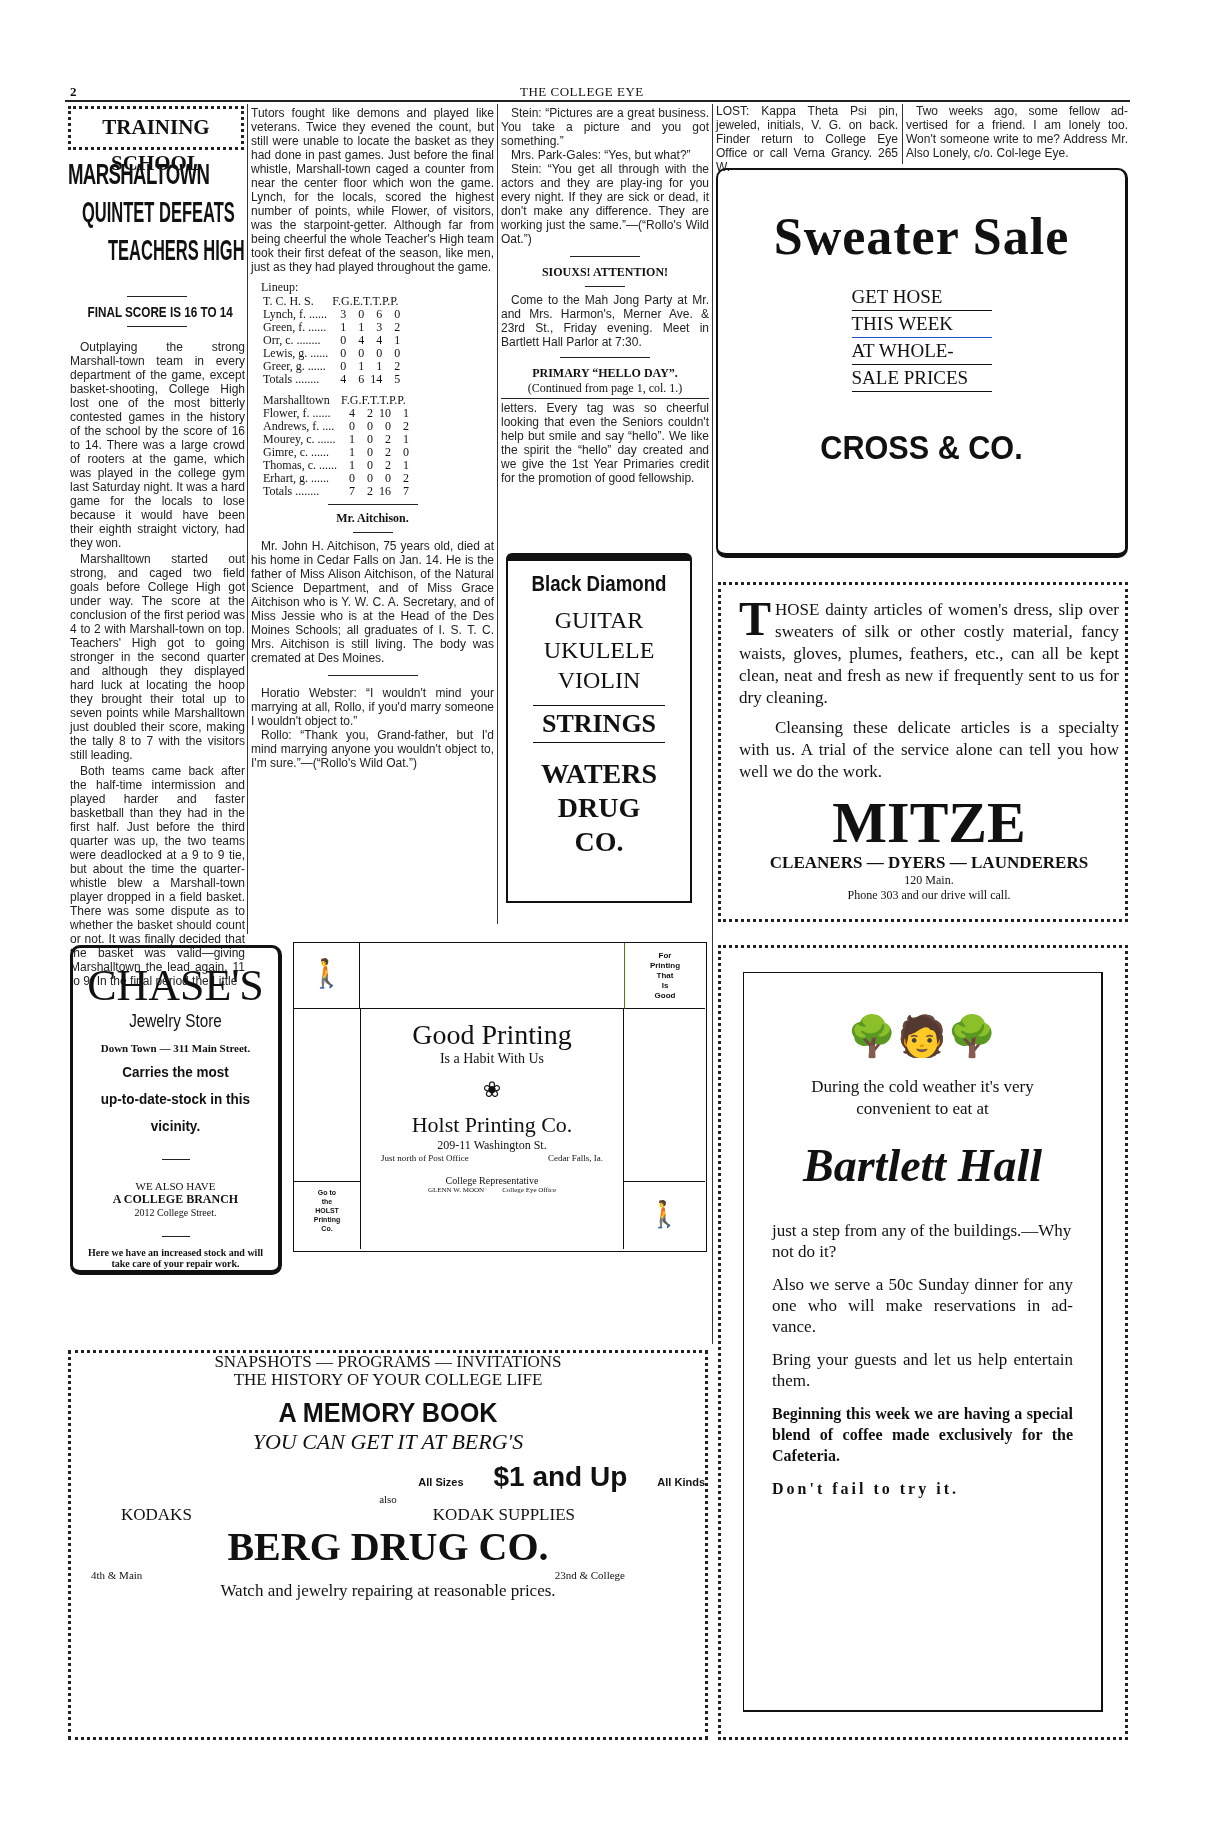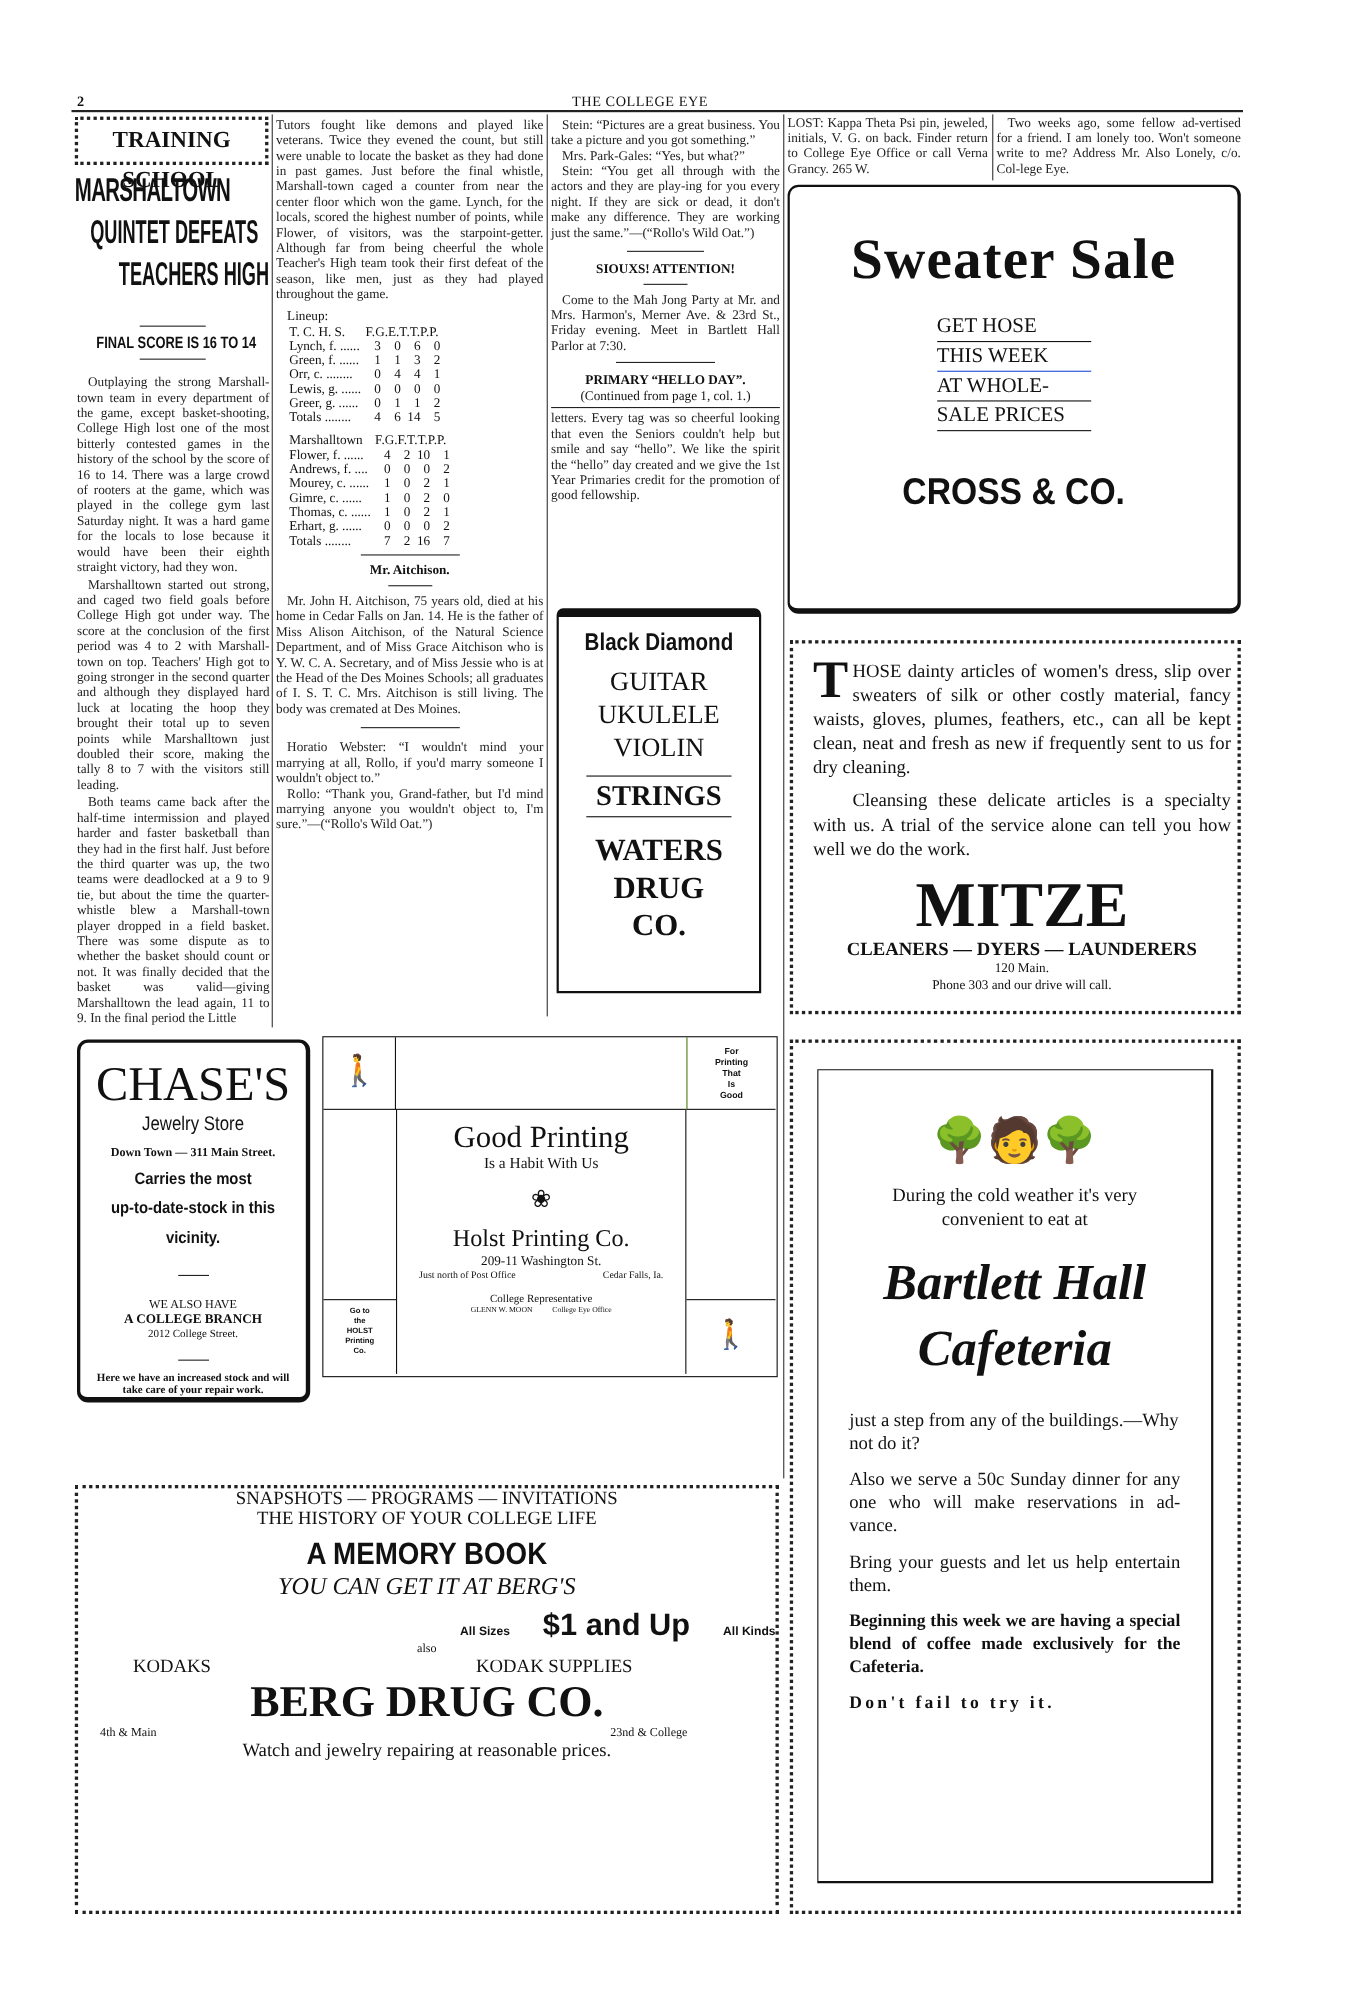--- a/index.html
+++ b/index.html
@@ -1,20 +1,20 @@
 <!DOCTYPE html>
 <html><head>
 <meta charset="utf-8">
 <style>
 *{box-sizing:border-box;margin:0;padding:0}
 body{width:1225px;height:1825px;background:#fff;color:#111;font-family:"DejaVu Serif",serif;position:relative;overflow:hidden}
 .abs{position:absolute}
 .serif{font-family:"Liberation Serif",serif}
 .sans{font-family:"Liberation Sans",sans-serif}
-p.body{font-family:Liberation Serif, serif;font-size:12px;line-height:14px;text-align:justify;text-indent:10px;color:#222}
+p.body{font-family:Liberation Sans, sans-serif;font-size:12px;line-height:14px;text-align:justify;text-indent:10px;color:#222}
 .vrule{position:absolute;width:1px;background:#333}
 .hrule{position:absolute;height:1px;background:#333}
 .orn{border:3px dotted #222}
 .center{text-align:center}
 .short{width:60px;height:1px;background:#222;margin:6px auto}
 table.lineup{font-family:"Liberation Serif",serif;font-size:12px;line-height:13px;border-collapse:collapse}
 table.lineup td{padding:0 2px;white-space:nowrap}
 table.lineup td.n{text-align:right;width:18px}
 .box{position:absolute;border:2px solid #111}
 </style>
@@ -300,21 +300,20 @@
   </div>
   <div class="serif center" style="font-size:17px;font-weight:normal">Watch and jewelry repairing at reasonable prices.</div>
 </div>
 
 <div class="abs orn" style="left:718px;top:945px;width:410px;height:795px">
   <div class="box" style="left:22px;top:24px;width:360px;height:740px;border-width:1px 2px 2px 1px">
     <div class="center" style="font-size:40px;margin-top:40px">🌳🧑🌳</div>
     <div style="padding:0 28px">
       <p class="serif" style="font-size:17px;line-height:22px;text-align:center;margin-top:16px">During the cold weather it's very convenient to eat at</p>
       <div class="serif center" style="font-size:46px;font-weight:bold;line-height:60px;margin-top:16px;font-style:italic">Bartlett Hall</div>
-      <div class="serif center" style="font-size:46px;font-weight:bold;line-height:60px;font-style:italic">Cafeteria</div>
       <p class="serif" style="font-size:17px;line-height:21px;margin-top:24px">just a step from any of the buildings.—Why not do it?</p>
       <p class="serif" style="font-size:17px;line-height:21px;margin-top:12px;text-align:justify">Also we serve a 50c Sunday dinner for any one who will make reservations in ad-vance.</p>
       <p class="serif" style="font-size:17px;line-height:21px;margin-top:12px;text-align:justify">Bring your guests and let us help entertain them.</p>
       <p class="serif" style="font-size:16px;line-height:21px;margin-top:12px;font-weight:bold;text-align:justify">Beginning this week we are having a special blend of coffee made exclusively for the Cafeteria.</p>
       <p class="serif" style="font-size:16px;line-height:21px;margin-top:12px;font-weight:bold;letter-spacing:3px">Don't fail to try it.</p>
     </div>
   </div>
 </div>
 
 </body></html>

